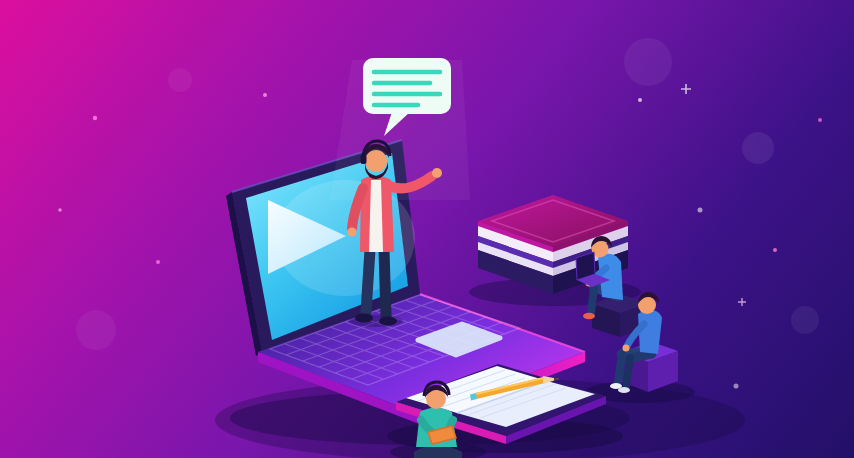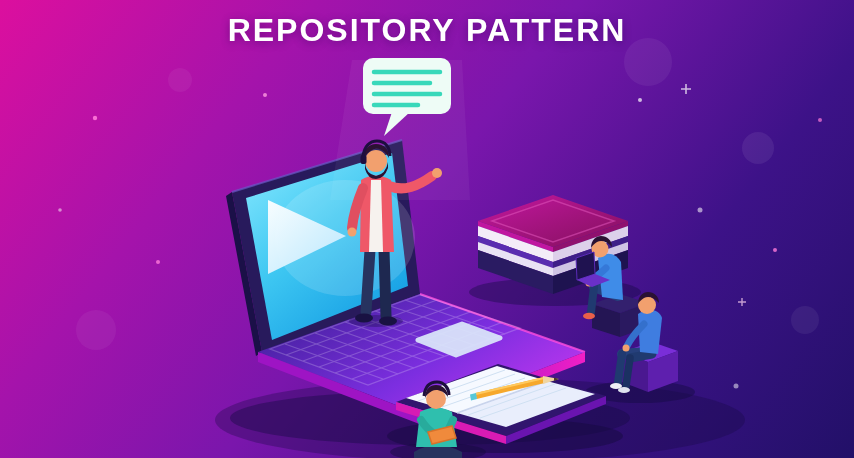--- a/index.html
+++ b/index.html
@@ -230,14 +230,13 @@
       <path d="M420,412 Q436,403 452,412 L457,447 L416,447 Z" fill="#2fbfae"></path>
       <path d="M421,420 C426,428 431,432 436,435" fill="none" stroke="#28ab9c" stroke-width="8" stroke-linecap="round"></path>
       <path d="M453,420 C450,427 448,431 446,434" fill="none" stroke="#28ab9c" stroke-width="8" stroke-linecap="round"></path>
       <polygon points="428,432 452,426 456,438 432,444" fill="#f08a3c" stroke="#d8722a" stroke-width="1.5"></polygon>
       <circle cx="436" cy="399" r="10" fill="#f2a06e"></circle>
       <path d="M425,398 C425,389 430,385 436,385 C443,385 448,390 448,397 C443,390 436,389 432,391 C428,393 426,396 425,398 Z" fill="#2b1233"></path>
       <path d="M424,396 C425,386 430,382 437,382 C444,382 449,388 449,395" fill="none" stroke="#1d0f3e" stroke-width="3"></path>
     </g>
   </svg>
 
-  <h1 class="title">REPOSITORY PATTERN</h1>
 </div>
 
 </body></html>

